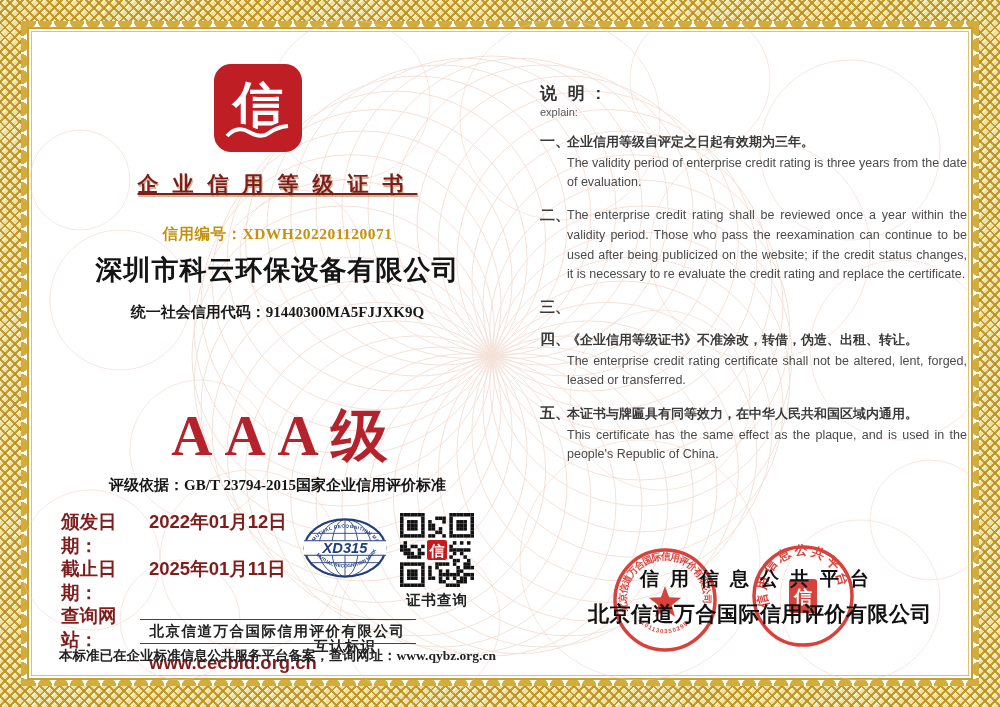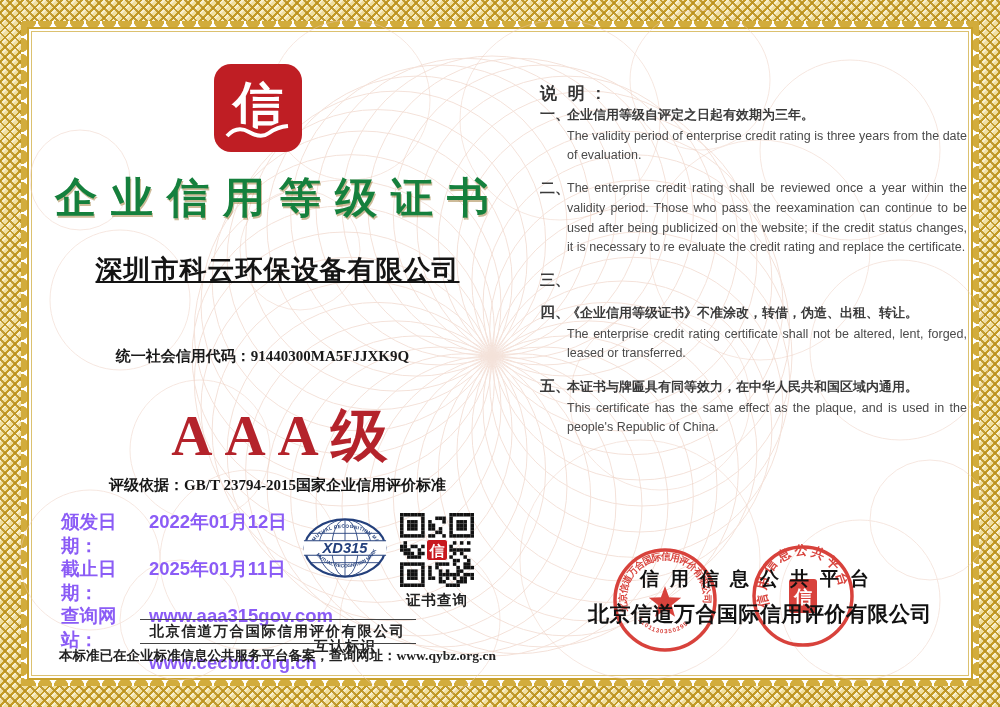--- a/index.html
+++ b/index.html
@@ -17,31 +17,31 @@
   .sc-l{left:21px;top:21px;bottom:21px;width:8px;background:radial-gradient(circle at 0px 8px,#d2ac3c 0 7px,rgba(210,172,60,0) 7.5px);background-size:8px 16px;background-repeat:repeat-y;}
   .sc-r{right:21px;top:21px;bottom:21px;width:8px;background:radial-gradient(circle at 8px 8px,#d2ac3c 0 7px,rgba(210,172,60,0) 7.5px);background-size:8px 16px;background-repeat:repeat-y;}
   .line-outer{position:absolute;inset:27px;border:2px solid #c9a12c;z-index:1;}
   .line-inner{position:absolute;inset:31px;border:1px solid #dcc170;z-index:1;}
   
   .guilloche{position:absolute;inset:0;z-index:1;}
   
   .abs{position:absolute;z-index:2;}
   .ctr{text-align:center;}
   
-  .title{left:55px;width:445px;top:170px;font-size:42px;font-weight:bold;color:#15803d;
-         letter-spacing:14px;text-shadow:1px 2px 0 rgba(130,85,0,.40);white-space:nowrap;}
+  .title{left:55px;width:445px;top:170px;font-size:21px;font-weight:bold;color:#7f1d1d;
+         letter-spacing:14px;text-shadow:1px 2px 0 rgba(130,85,0,.40);white-space:nowrap;text-decoration:underline;}
   .creditno{left:55px;width:445px;top:224px;font-size:15.5px;font-weight:bold;color:#c3930f;letter-spacing:.5px;}
-  .company{left:55px;width:445px;top:252px;font-size:27px;font-weight:bold;color:#141414;letter-spacing:1px;text-decoration:underline;}
-  .uscc{left:40px;width:445px;top:303px;font-size:15px;font-weight:bold;color:#1a1a1a;margin-top:44px;}
+  .company{left:55px;width:445px;top:252px;font-size:27px;font-weight:bold;color:#141414;letter-spacing:1px;}
+  .uscc{left:55px;width:445px;top:303px;font-size:15px;font-weight:bold;color:#1a1a1a;}
   .para{left:62px;width:420px;top:338px;font-size:16.5px;font-weight:bold;color:#151515;
         line-height:1.28;text-indent:2em;text-align:justify;}
   .rating{left:63px;width:445px;top:398px;font-size:57px;font-weight:bold;color:#b4232b;letter-spacing:12px;}
   .rbasis{left:55px;width:445px;top:476px;font-size:15px;font-weight:bold;color:#161616;}
   .rows{left:61px;top:510px;width:260px;font-family:"Liberation Sans","DejaVu Sans",sans-serif;
-        font-size:18.5px;font-weight:600;color:#8b5cf6;}
+        font-size:18.5px;font-weight:600;color:#7f1d1d;}
   .rows .row{display:flex;line-height:23.5px;}
   .rows .lab{width:88px;flex:none;}
   .rows .val{flex:1;white-space:nowrap;}
   .mark-label{font-family:"Liberation Sans","DejaVu Sans",sans-serif;font-size:14.5px;font-weight:600;
               color:#222;letter-spacing:1px;text-align:center;}
   .lfoot-co{left:55px;width:445px;top:619px;font-size:14.5px;font-weight:bold;color:#222;letter-spacing:1.5px;}
   .lfoot-co span{border-top:1px solid #444;border-bottom:1px solid #444;padding:2px 10px;display:inline-block;}
   .lfoot-note{left:50px;width:455px;top:647px;font-size:13.5px;font-weight:bold;color:#222;}
   
   .rcol{left:540px;top:82px;width:427px;font-family:"Liberation Sans","DejaVu Sans",sans-serif;color:#3a3a3a;}
@@ -143,39 +143,41 @@
   </svg>
 
   <svg class="abs" style="left:212px;top:62px;" width="92" height="92" viewBox="0 0 92 92">
     <rect x="2" y="2" width="88" height="88" rx="17" fill="#bf1e24"></rect>
     <text x="46" y="60" font-size="50" font-weight="bold" fill="#ffffff" text-anchor="middle" font-family="&quot;Liberation Serif&quot;,serif">信</text>
     <path d="M16,73 q10,-11 22,-4 t20,1 t18,-6" stroke="#bf1e24" stroke-width="9" fill="none"></path>
     <path d="M15,74 q10,-11 22,-4 t20,1 t19,-7" stroke="#ffffff" stroke-width="4" fill="none"></path>
   </svg>
 
   <div class="abs ctr title">企业信用等级证书</div>
+  <div class="abs ctr creditno">
+    <span>信用编号：</span><span>XDWH202201120071</span>
+  </div>
   <div class="abs ctr company">深圳市科云环保设备有限公司</div>
   <div class="abs ctr uscc">
     <span>统一社会信用代码：</span><span>91440300MA5FJJXK9Q</span>
   </div>
   <div class="abs ctr rating">AAA级</div>
   <div class="abs ctr rbasis">评级依据：GB/T 23794-2015国家企业信用评价标准</div>
 
   <div class="abs rows">
     <div class="row">
       <span class="lab">颁发日期：</span>
       <span class="val">2022年01月12日</span>
     </div>
     <div class="row">
       <span class="lab">截止日期：</span>
       <span class="val">2025年01月11日</span>
     </div>
     <div class="row">
       <span class="lab">查询网站：</span>
-      <span class="val">www.aaa315gov.com</span>
     </div>
     <div class="row">
       <span class="lab"></span>
       <span class="val">www.cecbid.org.cn</span>
     </div>
   </div>
 
   <svg class="abs" style="left:301px;top:511px;" width="88" height="74" viewBox="0 0 120 100">
     <defs>
       <clipPath id="globeclip">
@@ -407,20 +409,21 @@
   </div>
   <div class="abs mark-label" style="left:394px;top:591px;width:86px;">证书查询</div>
 
   <div class="abs ctr lfoot-co">
     <span>北京信道万合国际信用评价有限公司</span>
   </div>
   <div class="abs ctr lfoot-note">本标准已在企业标准信息公共服务平台备案，查询网址：www.qybz.org.cn</div>
 
   <div class="abs rcol">
     <div class="rhead">说 明 :</div>
+    <div class="rexpl">explain:</div>
 
     <div class="item">
       <span class="num">一、</span>
       <span class="body">
         <span class="cn" style="display:block">企业信用等级自评定之日起有效期为三年。</span>
         <span class="en" style="display:block">The validity period of enterprise credit rating is three years from the date of evaluation.</span>
       </span>
     </div>
     <div class="item">
       <span class="num">二、</span>

